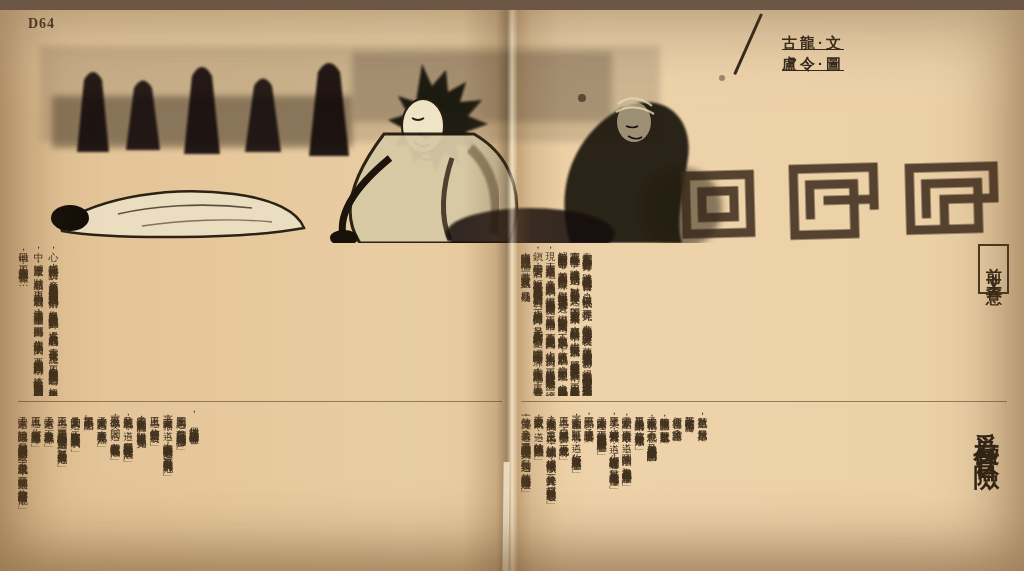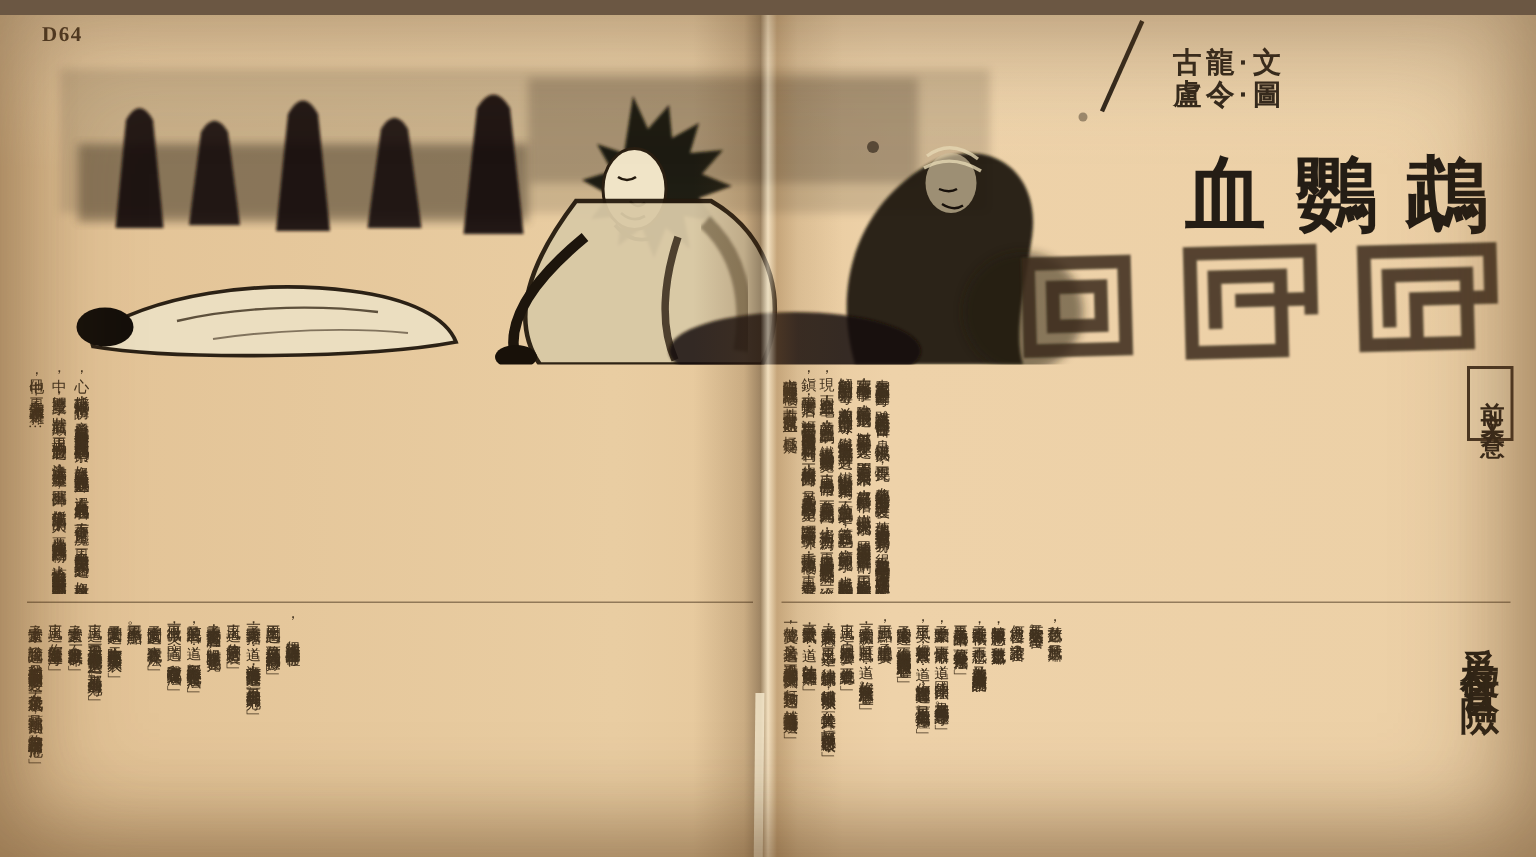--- a/index.html
+++ b/index.html
@@ -22,22 +22,22 @@
     background:#f4e7cb;transform:rotate(.6deg);opacity:.85;}
 
   .page-label{position:absolute;left:28px;top:6px;font-family:"Liberation Serif","DejaVu Serif",serif;
     font-weight:bold;font-size:14px;letter-spacing:1px;color:#4a3824;}
 
   
   .series-title{position:absolute;left:584px;top:14px;font-size:21px;font-weight:bold;
     letter-spacing:2px;color:#2e251b;white-space:nowrap;}
   .slash{position:absolute;left:760px;top:4px;width:3px;height:66px;background:#33291d;
     transform:rotate(24deg);transform-origin:top center;}
-  .credits{position:absolute;left:782px;top:22px;font-size:19px;font-weight:bold;
-    color:#33291d;line-height:21px;letter-spacing:3px;}
+  .credits{position:absolute;left:782px;top:22px;font-size:15px;font-weight:bold;
+    color:#33291d;line-height:21px;letter-spacing:3px;text-decoration:underline;}
   .story-title{position:absolute;right:12px;top:84px;font-size:54px;font-weight:bold;
     color:#241d15;letter-spacing:20px;white-space:nowrap;}
   .band{position:absolute;overflow:hidden;}
   .band-text{writing-mode:vertical-rl;text-orientation:upright;white-space:pre-line;
     font-family:"Liberation Serif","DejaVu Serif",serif;color:#41321f;
     font-size:10px;line-height:12.4px;letter-spacing:.8px;height:100%;}
   .band-rt{left:519px;top:234px;width:492px;height:152px;}
   .band-lt{left:16px;top:234px;width:488px;height:152px;}
   .band-rb{left:519px;top:399px;width:492px;height:167px;}
   .band-lb{left:16px;top:399px;width:488px;height:167px;}
@@ -122,21 +122,20 @@
       <path d="M238,14 H322 M238,14 V76 M322,14 V44 M254,30 H306 M254,30 V60 M306,30 V76 M238,76 H306 M272,46 V76 M272,46 H322"></path>
     </g>
   </svg>
 
   <div class="page-label">D64</div>
   <div class="slash"></div>
   <div class="credits">
     <div>古龍·文</div>
     <div>盧令·圖</div>
   </div>
-  <div class="story-title">血鸚鵡</div>
 
   <div class="band band-rt">
     <div class="summary-head">前文大意</div>
     <div class="band-text">青年劍客王風身中奪命圈毒針，雖遇名醫也只能暫保性命百日，是以鐵恨扶屍，悍不畏死，在他發覺除七海山莊莊主壽誕之夜，墓地上偶遇王府總管郭繁兄弟郭昜，得悉血鸚鵡與及七年前太平王府庫藏珠寶一夜之間神祕失蹤，郭繁全家盡死極離奇怪事，時名捕鐵手藏恨追到，以郭昜爲郭家惟一生存之人，追問王府藏寶眞相未果，郭昜經已暴斃棺中，鐵恨要探求死因，將屍體運返衙門交老仵工蕭百草解剖，王風因急欲了解眞相亦隨往，解剖結果說明郭昜中毒，並在大腿內側剖出一辟毒珠，與鐵恨前此所得玉珮屬王府五寶之一，鐵恨斷定當年刦案是人爲，不信血鸚鵡之事，笑言遇血鸚鵡，第一個願望卽求死，也就此際血鸚鵡奴才血奴突然搖鈴出現，兩人窮追至墓地，竟眞的遇上血鸚鵡，鐵恨也驚異的於當場暴斃，王風將屍體帶囘，蕭百草完全找不到死因，指絕非人力所爲，王風遂將屍體裝入棺材代運返故鄉，途經一鎭，醉宿平安老店，詎料半夜三更天突來鄰人爲出門做買賣遇上棺材不吉利，正想將棺材搬出門外，兄弟三人竟被裝死人的棺石擊斃，譚老闆臨終出示一明珠，手指窗下鸚鵡樓，王風追查究竟，從老擧龜口中獲知鎭中有妓院鸚鵡樓，其中有一妓女就叫血奴，極爲疑</div>
   </div>
 
   <div class="band band-rb">
     <div class="chapter-title">爲友甘冒險</div>
     <div class="band-text">秋色蕭瑟，秋風蕭瑟。
 天外突然吹來了一聲冷笛。

